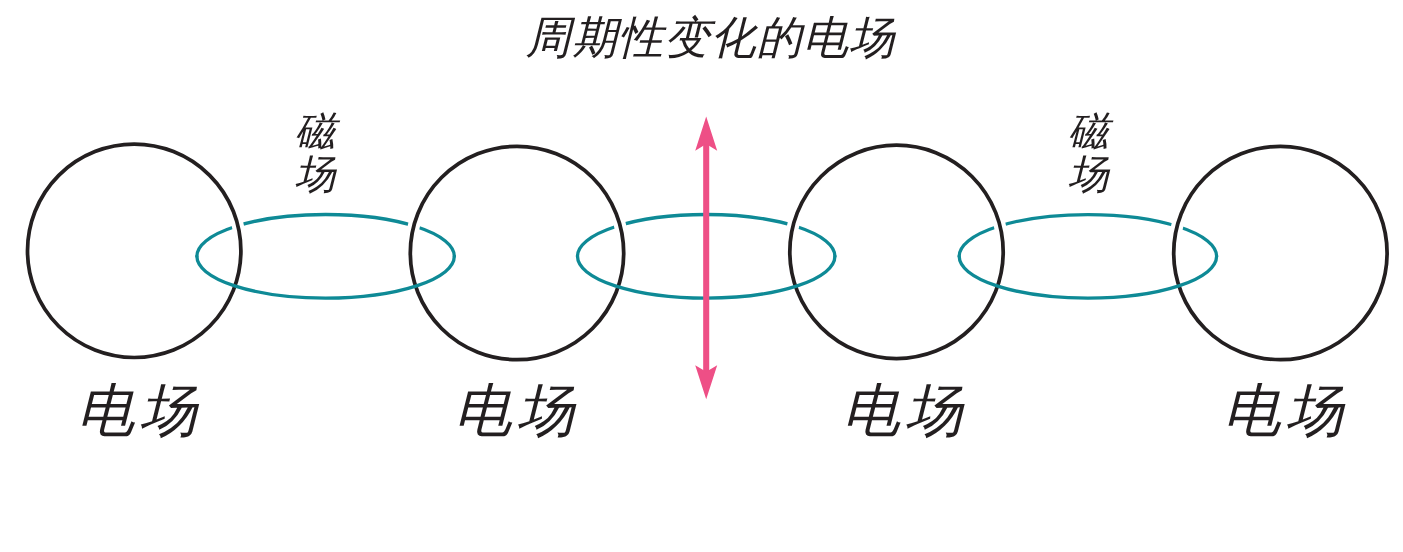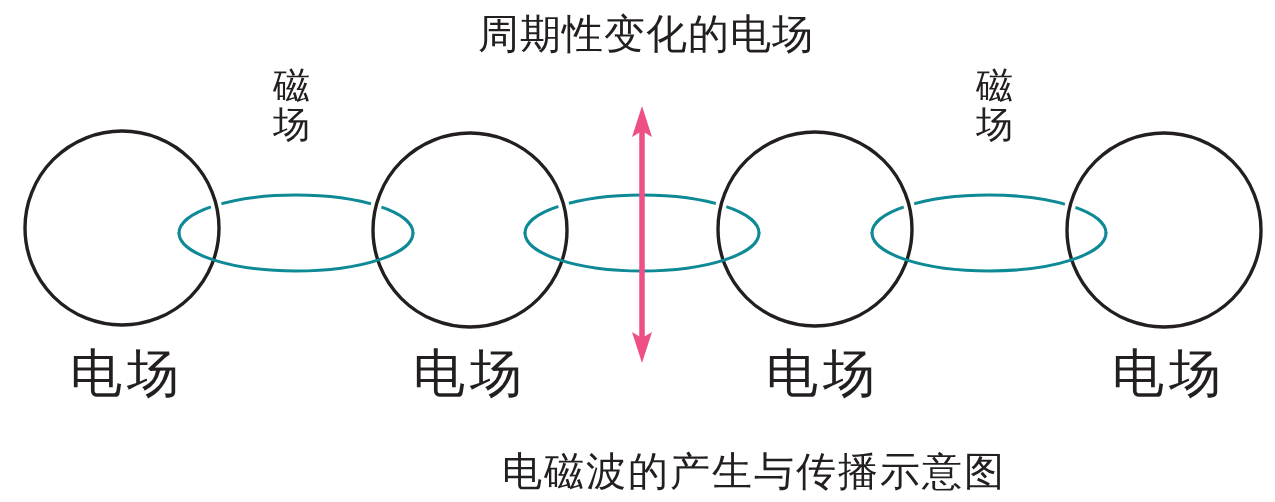--- a/index.html
+++ b/index.html
@@ -12,20 +12,21 @@
     height: 502px;
     overflow: hidden;
     font-family: "DejaVu Serif", serif;
     color: #231f20;
   }
   .stage {
     position: relative;
     width: 1275px;
     height: 502px;
     background: #ffffff;
+    font-style: italic;
   }
   .stage svg {
     position: absolute;
     left: 0;
     top: 0;
   }
   .label {
     position: absolute;
     white-space: nowrap;
     color: #231f20;
@@ -38,26 +39,26 @@
     letter-spacing: 1px;
   }
   .caption {
     left: 754px;
     top: 444px;
     transform: translateX(-50%);
     font-size: 40px;
     letter-spacing: 2px;
   }
   .mag {
-    top: 66px;
+    top: 100px;
     width: 42px;
     transform: translateX(-50%);
     font-size: 37px;
     line-height: 39px;
-    text-align: right;
+    text-align: left;
     white-space: normal;
     word-break: break-all;
   }
   .mag-1 { left: 289px; }
   .mag-2 { left: 992px; }
   .elec {
     top: 339px;
     transform: translateX(-50%);
     font-size: 52px;
     letter-spacing: 5px;
@@ -110,14 +111,13 @@
   <div class="label title">周期性变化的电场</div>
 
   <div class="label mag mag-1">磁场</div>
   <div class="label mag mag-2">磁场</div>
 
   <div class="label elec elec-1">电场</div>
   <div class="label elec elec-2">电场</div>
   <div class="label elec elec-3">电场</div>
   <div class="label elec elec-4">电场</div>
 
-  <div class="label caption">电磁波的产生与传播示意图</div>
 </div>
 
 </body></html>

